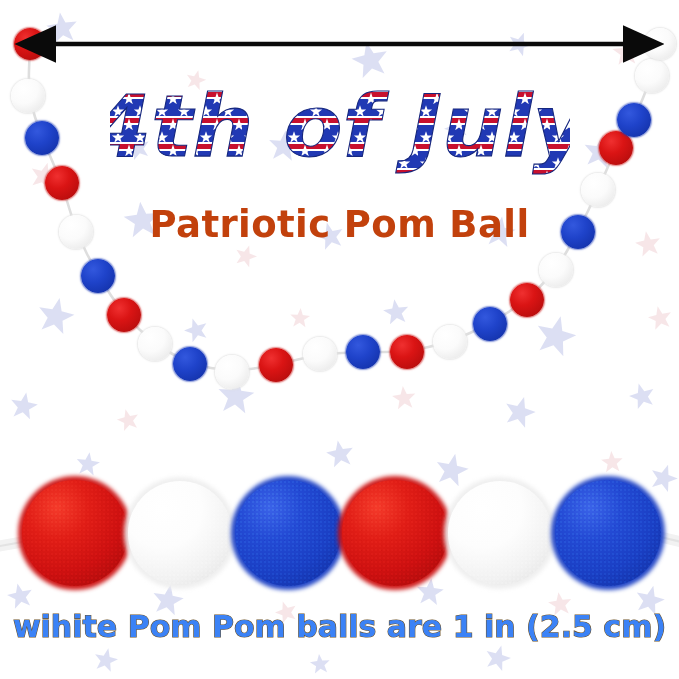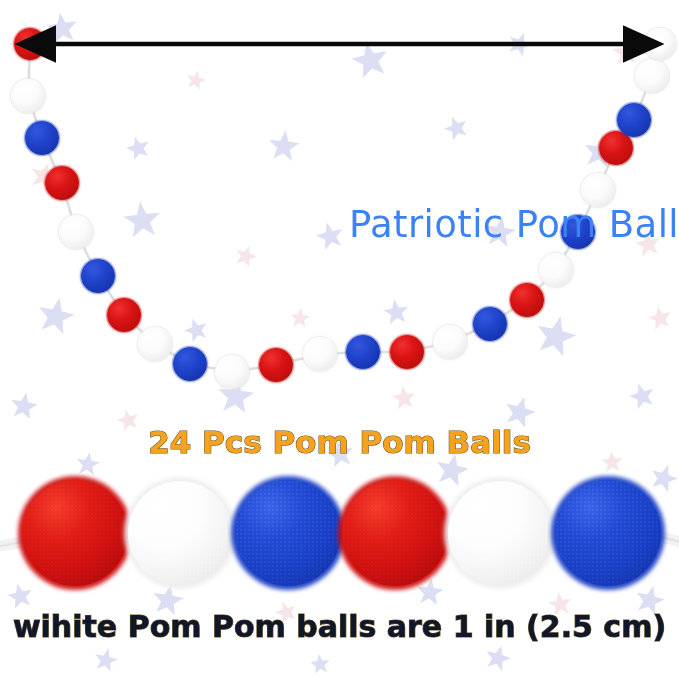--- a/index.html
+++ b/index.html
@@ -59,25 +59,25 @@
   #title-4th{
     position:absolute;left:0;top:78px;width:679px;
     text-align:center;z-index:4;
     line-height:1;
   }
   #title-4th svg{display:block;margin:0 auto;}
 
   
   #subtitle{
     position:absolute;left:0;top:203px;width:679px;
-    text-align:right;z-index:4;
+    text-align:center;z-index:4;
     font-family:"DejaVu Sans", sans-serif;
     font-size:37px;
-    font-weight:400;
-    color:#3b82f6;
+    font-weight:700;
+    color:#c2410c;
     letter-spacing:.4px;
   }
 
   
   #count-heading{
     position:absolute;left:0;top:424px;width:679px;
     text-align:center;z-index:4;
     font-family:"DejaVu Sans", sans-serif;
     font-weight:700;
     font-size:31px;
@@ -130,21 +130,21 @@
     mix-blend-mode:overlay;
   }
 
   
   #size-caption{
     position:absolute;left:0;top:609px;width:679px;
     text-align:center;z-index:4;
     font-family:"DejaVu Sans", sans-serif;
     font-weight:700;
     font-size:30px;
-    color:#0f172a;
+    color:#3b82f6;
     -webkit-text-stroke:1.15px #6d5327;
     paint-order:stroke fill;
     white-space:nowrap;
   }
 </style>
 </head>
 <body>
 
 <div id="page">
 
@@ -309,24 +309,42 @@
       <div class="pom red" style="left: 527px; top: 300px; width: 34px; height: 34px;"></div>
       <div class="pom white" style="left: 556px; top: 270px; width: 34px; height: 34px;"></div>
       <div class="pom blue" style="left: 578px; top: 232px; width: 34px; height: 34px;"></div>
       <div class="pom white" style="left: 598px; top: 190px; width: 34px; height: 34px;"></div>
       <div class="pom red" style="left: 616px; top: 148px; width: 34px; height: 34px;"></div>
       <div class="pom blue" style="left: 634px; top: 120px; width: 34px; height: 34px;"></div>
       <div class="pom white" style="left: 652px; top: 76px; width: 34px; height: 34px;"></div>
       <div class="pom white" style="left: 660px; top: 44px; width: 32px; height: 32px;"></div>
     </div>
 
+  <div id="title-4th">
+    <svg width="460" height="104" viewBox="0 0 460 104" aria-hidden="true">
+      <defs>
+        <pattern id="flagpat" width="44" height="26" patternUnits="userSpaceOnUse">
+          <rect width="44" height="26" fill="#2139B4"></rect>
+          <rect y="12" width="44" height="7" fill="#C8102E"></rect>
+          <rect y="12" width="44" height="2" fill="#ffffff"></rect>
+          <rect y="19" width="44" height="2" fill="#ffffff"></rect>
+          <g fill="#ffffff">
+            <path d="M8 1.2 l1.5 4.4 4.6 0 -3.7 2.8 1.4 4.4 -3.8 -2.7 -3.8 2.7 1.4 -4.4 -3.7 -2.8 4.6 0 z"></path>
+            <path d="M30 1.2 l1.5 4.4 4.6 0 -3.7 2.8 1.4 4.4 -3.8 -2.7 -3.8 2.7 1.4 -4.4 -3.7 -2.8 4.6 0 z"></path>
+            <path d="M19 14.6 l1.5 4.4 4.6 0 -3.7 2.8 1.4 4.4 -3.8 -2.7 -3.8 2.7 1.4 -4.4 -3.7 -2.8 4.6 0 z"></path>
+            <path d="M41 14.6 l1.5 4.4 4.6 0 -3.7 2.8 1.4 4.4 -3.8 -2.7 -3.8 2.7 1.4 -4.4 -3.7 -2.8 4.6 0 z"></path>
+          </g>
+        </pattern>
+      </defs>
+      <text id="title-text-svg" x="230" y="78" text-anchor="middle" font-family="DejaVu Sans, sans-serif" font-weight="700" font-size="86" font-style="italic" fill="url(#flagpat)" stroke="#16277e" stroke-width="1.1">4th of July</text>
+    </svg>
+  </div>
 
   <div id="subtitle">Patriotic Pom Ball</div>
 
-  <div id="count-heading">24 Pcs Pom Pom Balls</div>
 
   <div id="pom-row">
     <svg id="cord-svg" viewBox="0 0 679 140" width="679" height="140" aria-hidden="true">
       <path d="M-6 84 L28 78" stroke="#F2F2F2" stroke-width="11" stroke-linecap="round" fill="none"></path>
       <path d="M-6 84 L28 78" stroke="#DFDFDF" stroke-width="2" stroke-linecap="round" fill="none" opacity=".8"></path>
       <path d="M652 72 L686 80" stroke="#F2F2F2" stroke-width="11" stroke-linecap="round" fill="none"></path>
       <path d="M652 72 L686 80" stroke="#DFDFDF" stroke-width="2" stroke-linecap="round" fill="none" opacity=".8"></path>
     </svg>
   <div class="bigpom red" style="left: 75px; width: 106px; height: 106px;">
         <div class="fuzz"></div>

